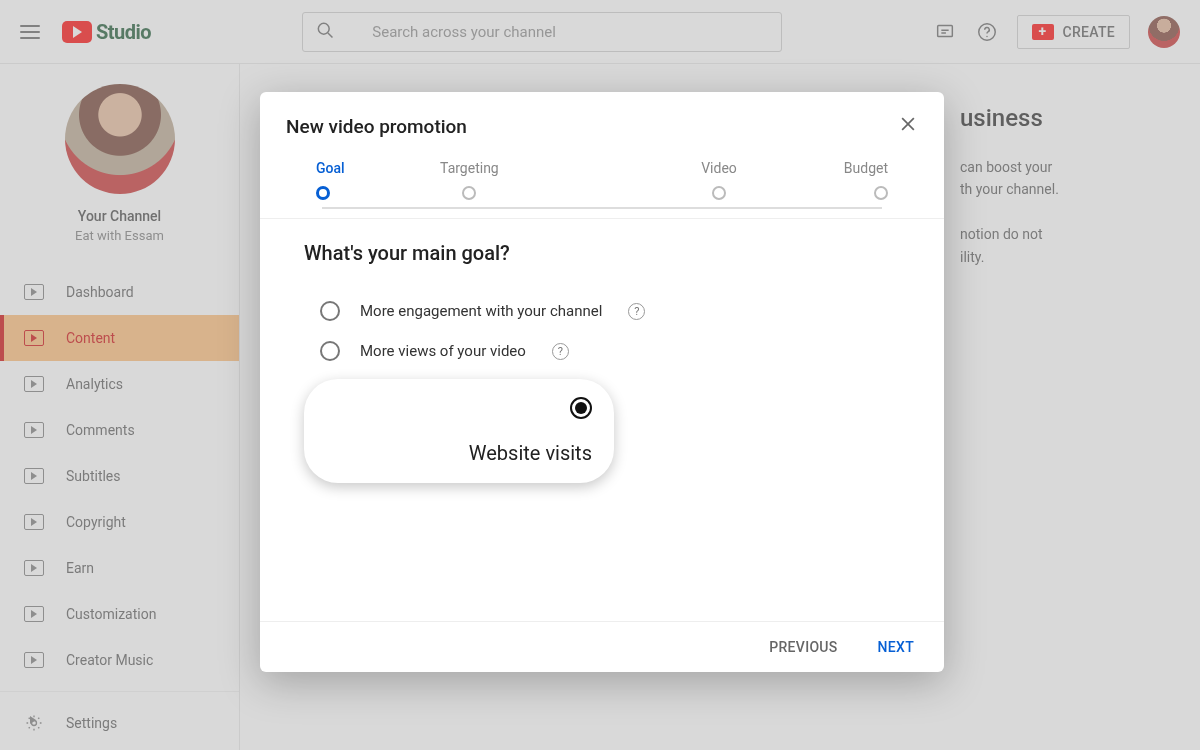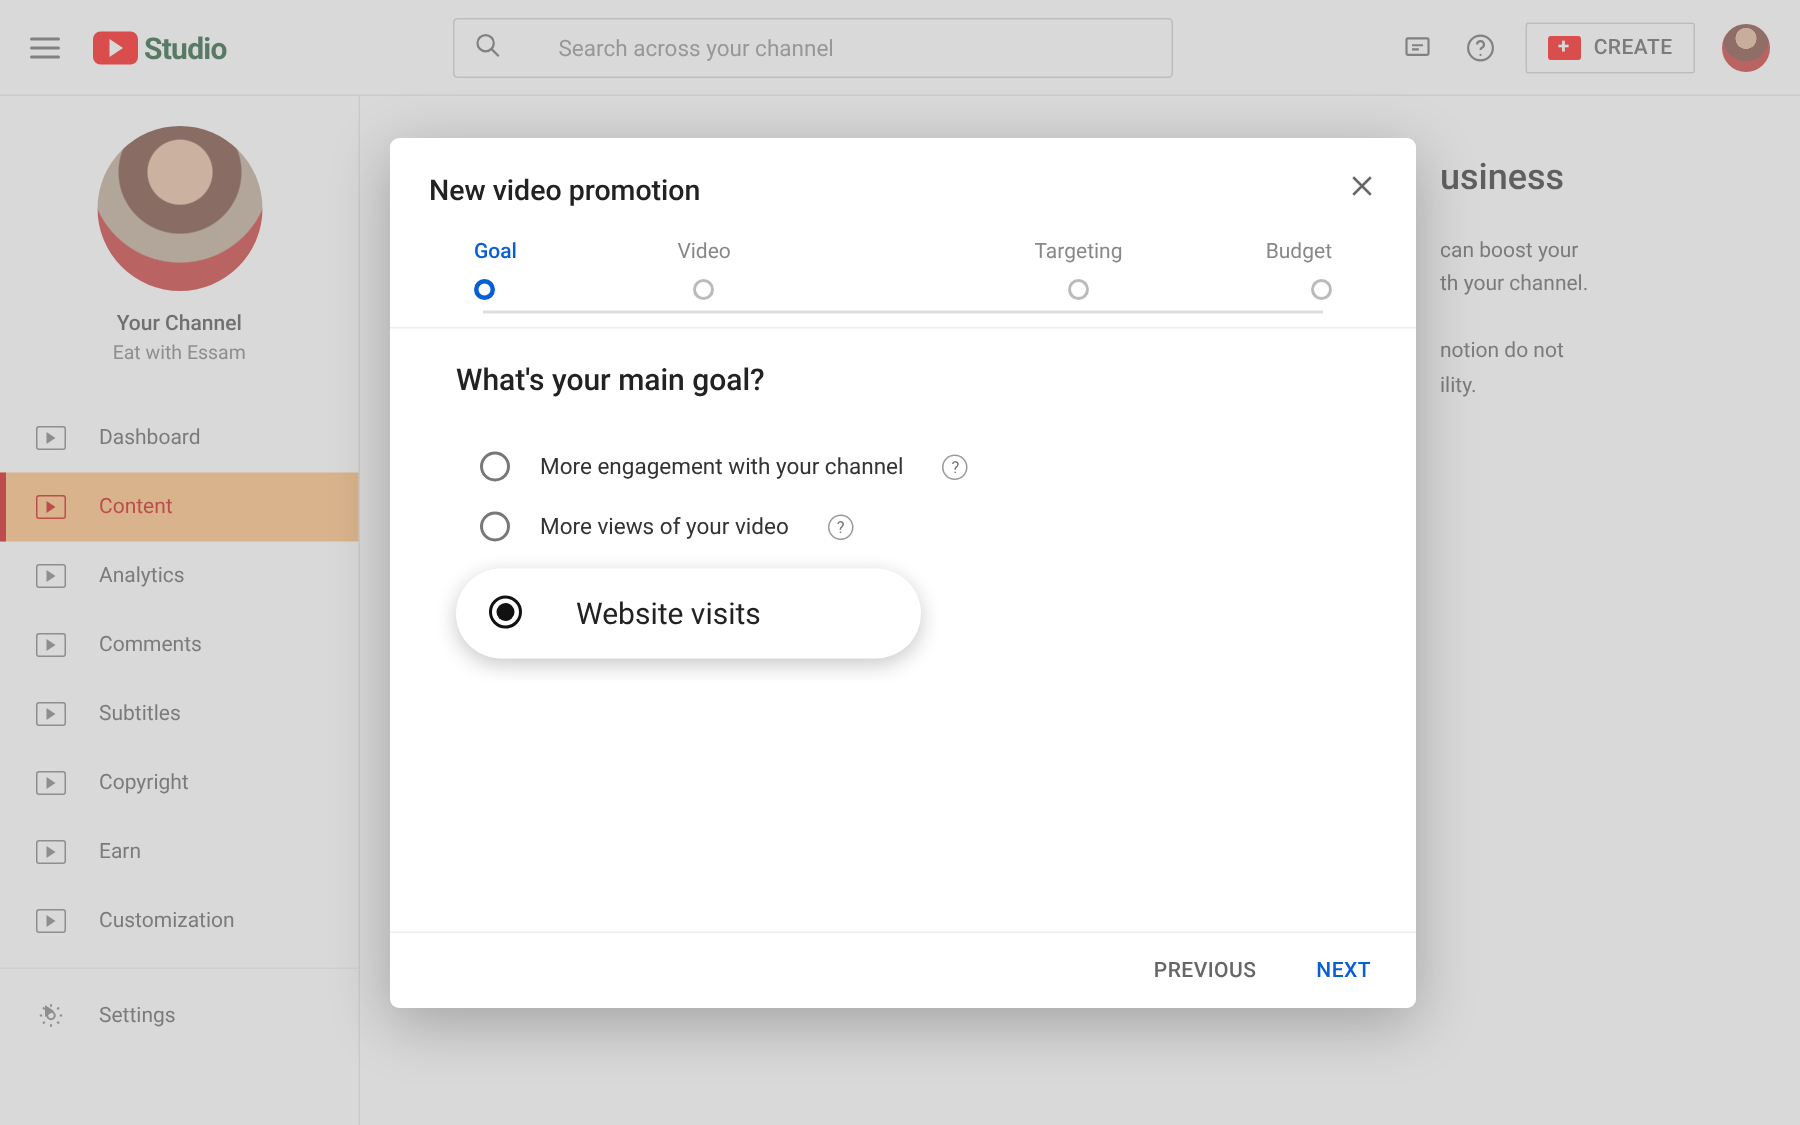--- a/index.html
+++ b/index.html
@@ -71,21 +71,21 @@
   .step-dot { width:14px; height:14px; border-radius:50%; border:2px solid #bbb; background:#fff; z-index:2;}
   .step.active .step-dot { border:3px solid #065fd4; width:14px; height:14px;}
   .step-line { position:absolute; left:62px; right:62px; top:55px; height:2px; background:#ddd; z-index:1;}
   .modal-sep { border-top:1px solid #eee; margin:18px 0 0;}
 
   .modal-body { padding:22px 44px; flex:1;}
   .question { font-size:20px; font-weight:500; color:#222; margin-bottom:26px;}
   .goal-item { display:flex; align-items:center; gap:20px; padding:10px 16px; font-size:15px; color:#333;}
   .radio-o { width:20px; height:20px; border:2px solid #777; border-radius:50%; flex-shrink:0;}
   .help-c { width:17px; height:17px; border:1.3px solid #999; border-radius:50%; display:inline-flex; align-items:center; justify-content:center; font-size:11px; color:#777; margin-left:6px;}
-  .goal-card { display:flex; align-items:flex-start; gap:36px; margin-top:8px; width:310px; padding:18px 22px; border-radius:34px; background:#fff; box-shadow:0 4px 14px rgba(0,0,0,0.22);}
+  .goal-card { display:flex; align-items:flex-end; gap:22px; margin-top:8px; width:310px; padding:18px 22px; border-radius:34px; background:#fff; box-shadow:0 4px 14px rgba(0,0,0,0.22);flex-direction:column;}
   .radio-sel { width:22px; height:22px; border:2px solid #111; border-radius:50%; display:flex; align-items:center; justify-content:center;}
   .radio-sel::after { content:""; width:12px; height:12px; background:#111; border-radius:50%;}
   .goal-card-text { font-size:20px; color:#222;}
 
   .modal-footer { border-top:1px solid #eee; padding:16px 24px; display:flex; justify-content:flex-end; gap:28px;}
   .ftr-btn { font-size:14px; font-weight:500; letter-spacing:0.3px; cursor:pointer; background:none; border:none;}
   .ftr-prev { color:#666;}
   .ftr-next { color:#065fd4;}
 </style>
 </head>
@@ -167,20 +167,24 @@
           <span>Copyright</span>
         </div>
       <div class="nav-item">
           <span class="nav-icon"></span>
           <span>Earn</span>
         </div>
       <div class="nav-item">
           <span class="nav-icon"></span>
           <span>Customization</span>
         </div>
+      <div class="nav-item">
+          <span class="nav-icon"></span>
+          <span>Creator Music</span>
+        </div>
       <div style="flex:1"></div>
       <div class="nav-sep"></div>
       <div class="nav-item">
         <span class="nav-icon gear"><svg viewBox="0 0 24 24">
               <circle cx="12" cy="12" r="3"></circle>
               <path d="M12 3v2M12 19v2M3 12h2M19 12h2M5.6 5.6l1.4 1.4M17 17l1.4 1.4M18.4 5.6 17 7M7 17l-1.4 1.4"></path>
             </svg></span>
         <span>Settings</span>
       </div>
     </div>
@@ -213,25 +217,25 @@
   </div>
 
   <div style="position:relative">
     <div class="step-line"></div>
     <div class="stepper">
       <div class="step active">
         <div class="step-label">Goal</div>
         <div class="step-dot"></div>
       </div>
       <div class="step">
+        <div class="step-label">Targeting</div>
+        <div class="step-dot"></div>
+      </div>
+      <div class="step">
         <div class="step-label">Video</div>
-        <div class="step-dot"></div>
-      </div>
-      <div class="step">
-        <div class="step-label">Targeting</div>
         <div class="step-dot"></div>
       </div>
       <div class="step">
         <div class="step-label">Budget</div>
         <div class="step-dot"></div>
       </div>
     </div>
   </div>
   <div class="modal-sep"></div>
 

